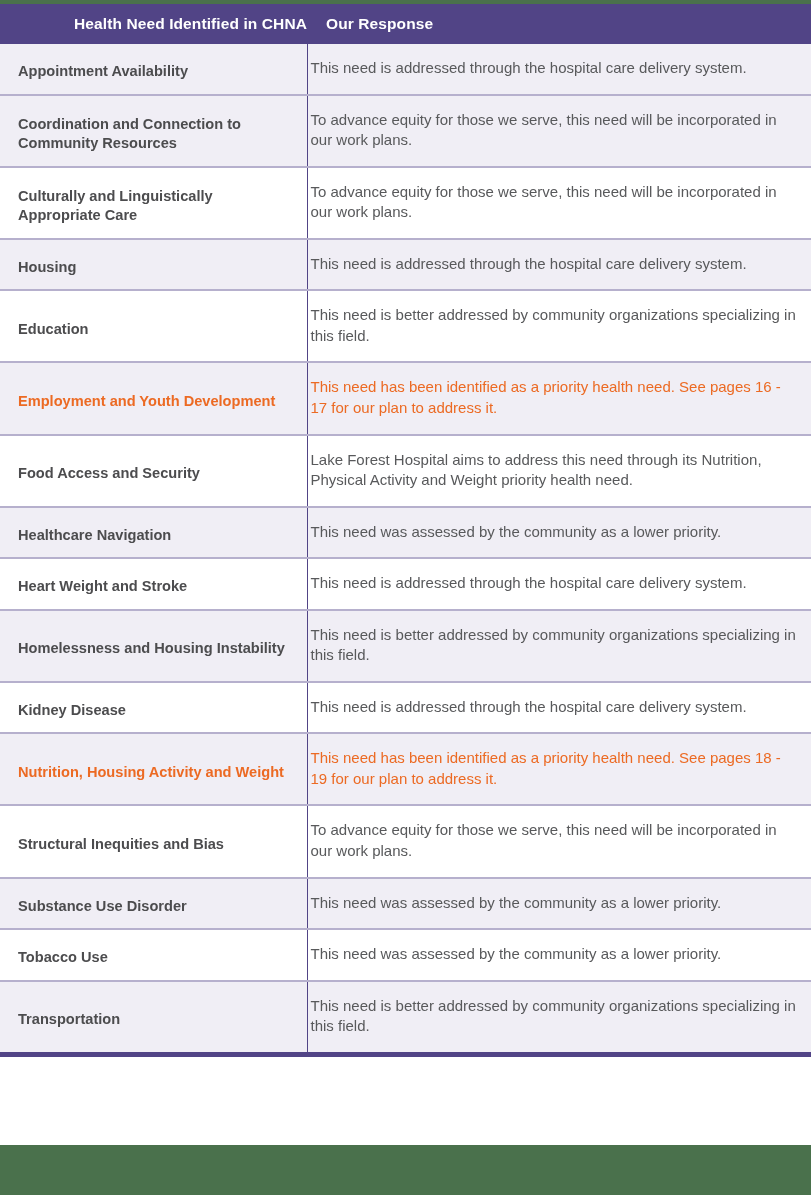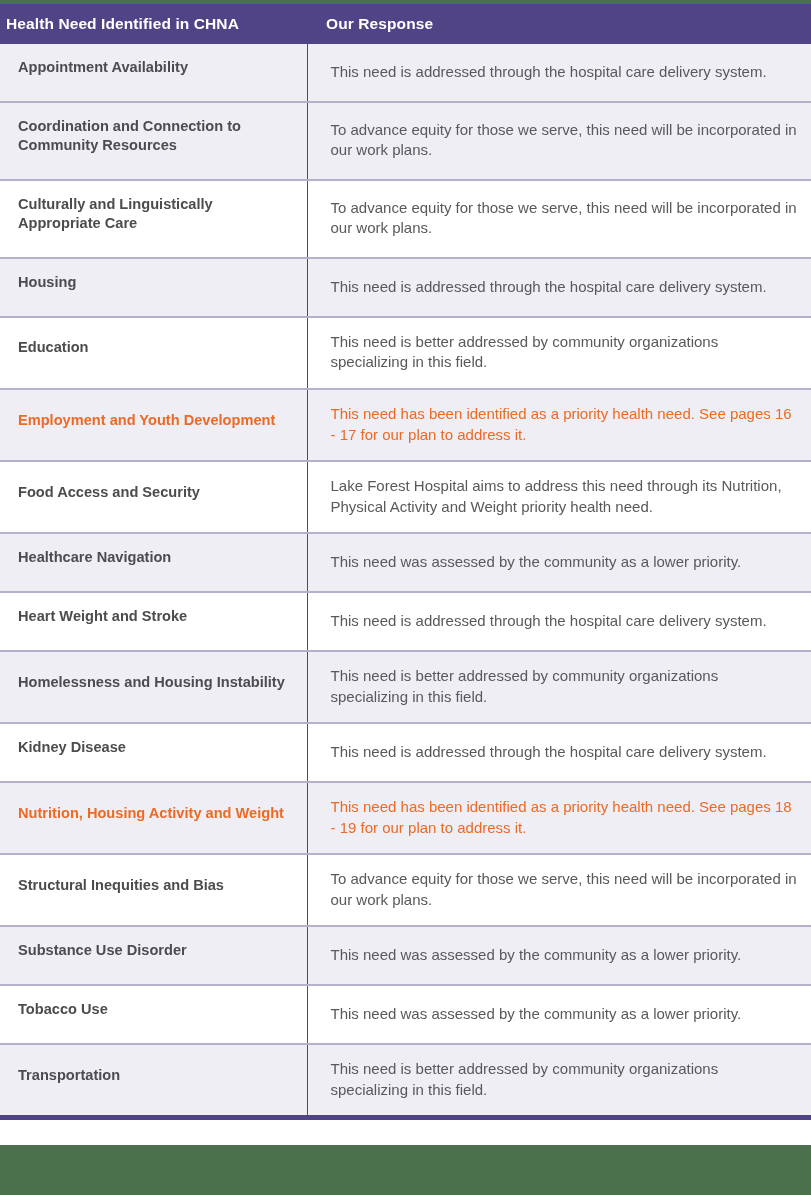--- a/index.html
+++ b/index.html
@@ -55,44 +55,44 @@
     color: #ffffff;
     font-size: 15.5px;
     font-weight: bold;
     text-align: left;
     padding: 11px 0 12px 0;
     letter-spacing: 0.1px;
     line-height: 1.1;
     vertical-align: middle;
     border: 0;
   }
-  thead th.th-need { padding-left: 6px; }
+  thead th.th-need { padding-left: 15px; text-align: right; }
   thead th.th-response { padding-left: 19px; }
 
   
   tbody td {
     border-bottom: 2px solid #b6b0cd;
     vertical-align: middle;
     padding: 0;
   }
 
   tbody tr.row-shaded td { background: #f0eef5; }
   tbody tr.row-plain  td { background: #ffffff; }
 
   td.cell-need {
-    padding: 14px 16px 24px 18px;
+    padding: 14px 16px 8px 18px;
     font-size: 14.6px;
     font-weight: bold;
     line-height: 1.30;
     color: #4c4c4e;
     border-right: 1.5px solid #514486;
   }
 
   td.cell-response {
-    padding: 14px 14px 15px 23px;
+    padding: 14px 14px 15px 3px;
     font-size: 15px;
     font-weight: normal;
     line-height: 1.37;
     color: #58595b;
   }
 
   
   tr.priority td.cell-need,
   tr.priority td.cell-response {
     color: #ec6a23;

